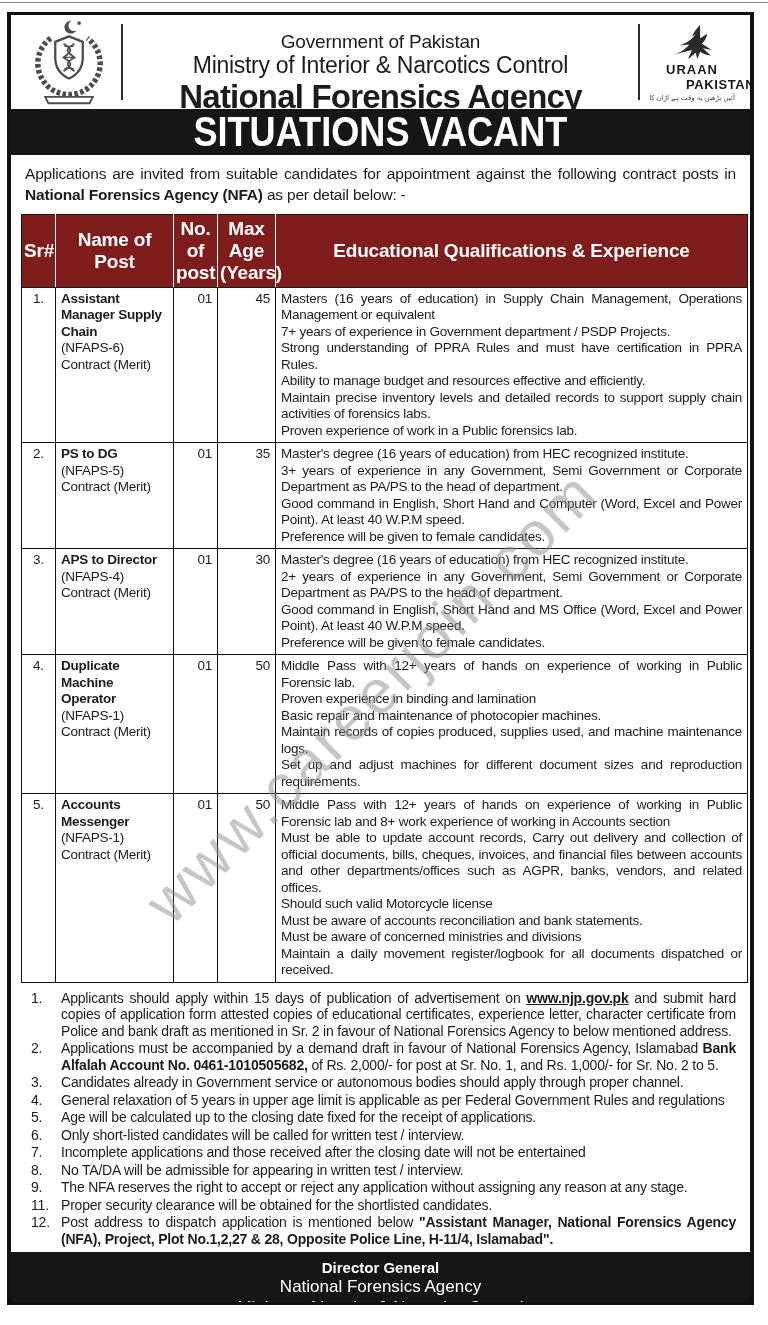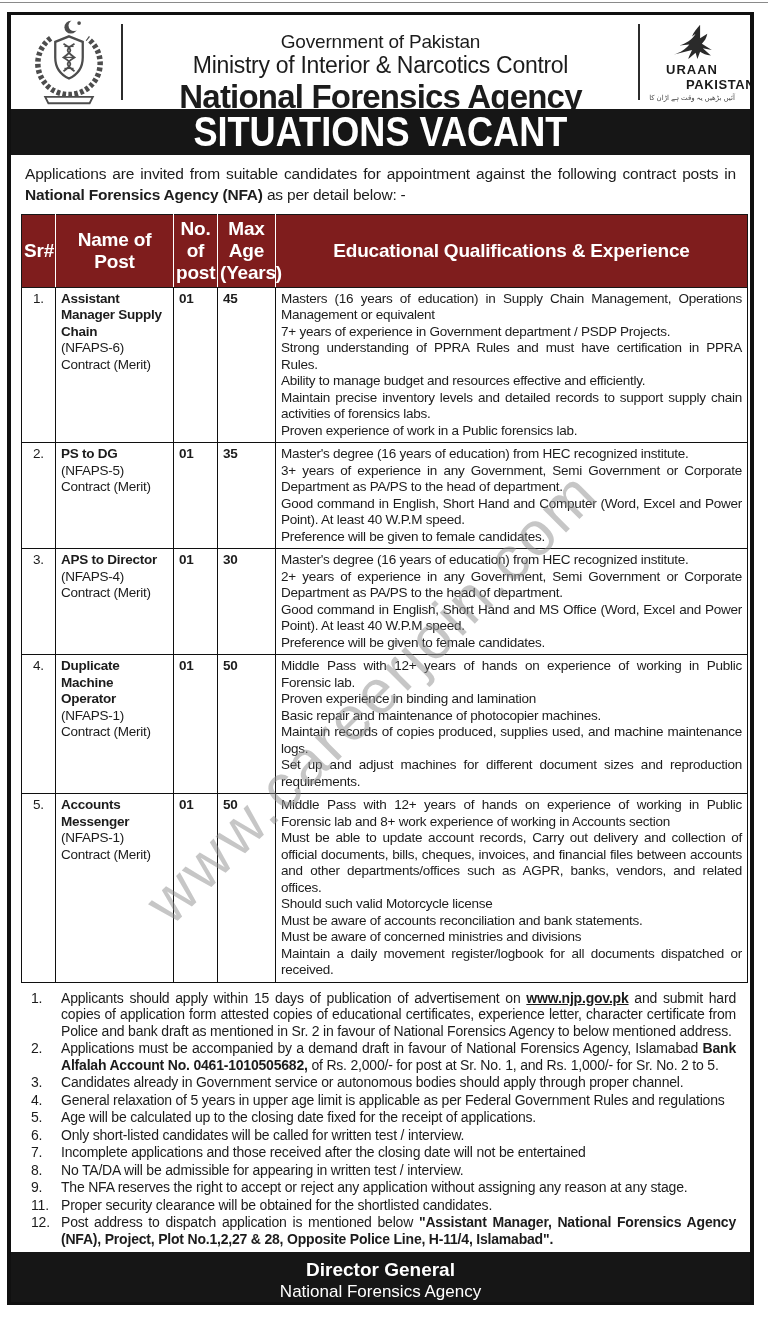--- a/index.html
+++ b/index.html
@@ -38,38 +38,38 @@
     font-size:13.5px;letter-spacing:-0.25px;}
   table.posts th{
     background:#7f1d1d;color:#fff;font-size:19px;font-weight:bold;text-align:center;
     padding:3px 2px;white-space:pre-line;line-height:1.15;border:1.5px solid #161616;
     border-right:1.5px solid #fff;letter-spacing:-0.2px;
   }
   table.posts th:last-child{border-right:1.5px solid #161616;}
   table.posts td{border:1.2px solid #101010;vertical-align:top;padding:3px 5px;line-height:16.5px;}
   .col-sr{width:34px;} .col-name{width:118px;} .col-no{width:44px;} .col-age{width:58px;}
   td.c-sr{text-align:center;}
-  td.c-no,td.c-age{text-align:left;font-weight:bold;}
+  td.c-no,td.c-age{text-align:right;}
   .post-title{font-weight:bold;}
   .q-line{text-align:justify;}
   
   .watermark{
     position:absolute;left:120px;top:872px;transform:rotate(-45deg);transform-origin:0 0;
     font-size:62px;letter-spacing:3px;color:#8f8f8f;opacity:0.5;white-space:nowrap;
     pointer-events:none;font-weight:normal;
   }
   
   .notes{padding:7px 14px 4px 14px;font-size:14px;letter-spacing:-0.2px;}
   .note{display:flex;line-height:16.5px;margin-bottom:1px;}
   .note-num{flex:none;width:36px;padding-left:6px;box-sizing:border-box;}
   .note-text{flex:1;text-align:justify;}
   
   .foot{margin-top:auto;background:#161616;color:#fff;text-align:center;position:relative;
     padding:7px 0 9px 0;flex:none;}
-  .foot-title{font-size:19px;font-weight:bold;line-height:1.2;}
+  .foot-title{font-size:15px;font-weight:bold;line-height:1.2;}
   .foot-line{font-size:17px;line-height:1.22;}
 </style>
 </head>
 <body>
 
 <div class="top-rule"></div>
 
 <div class="ad">
 
   <div class="masthead">

